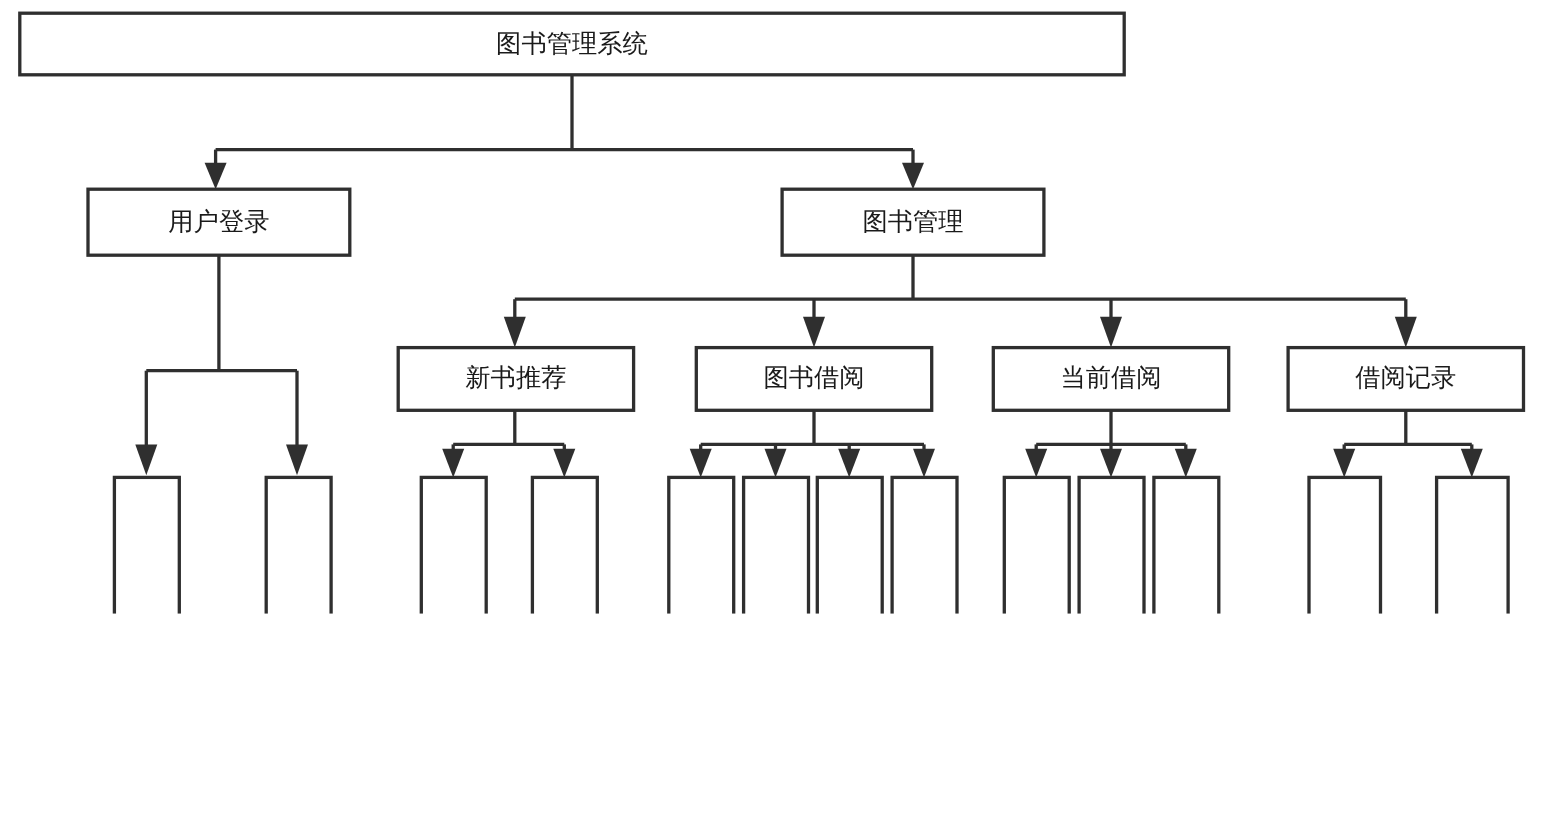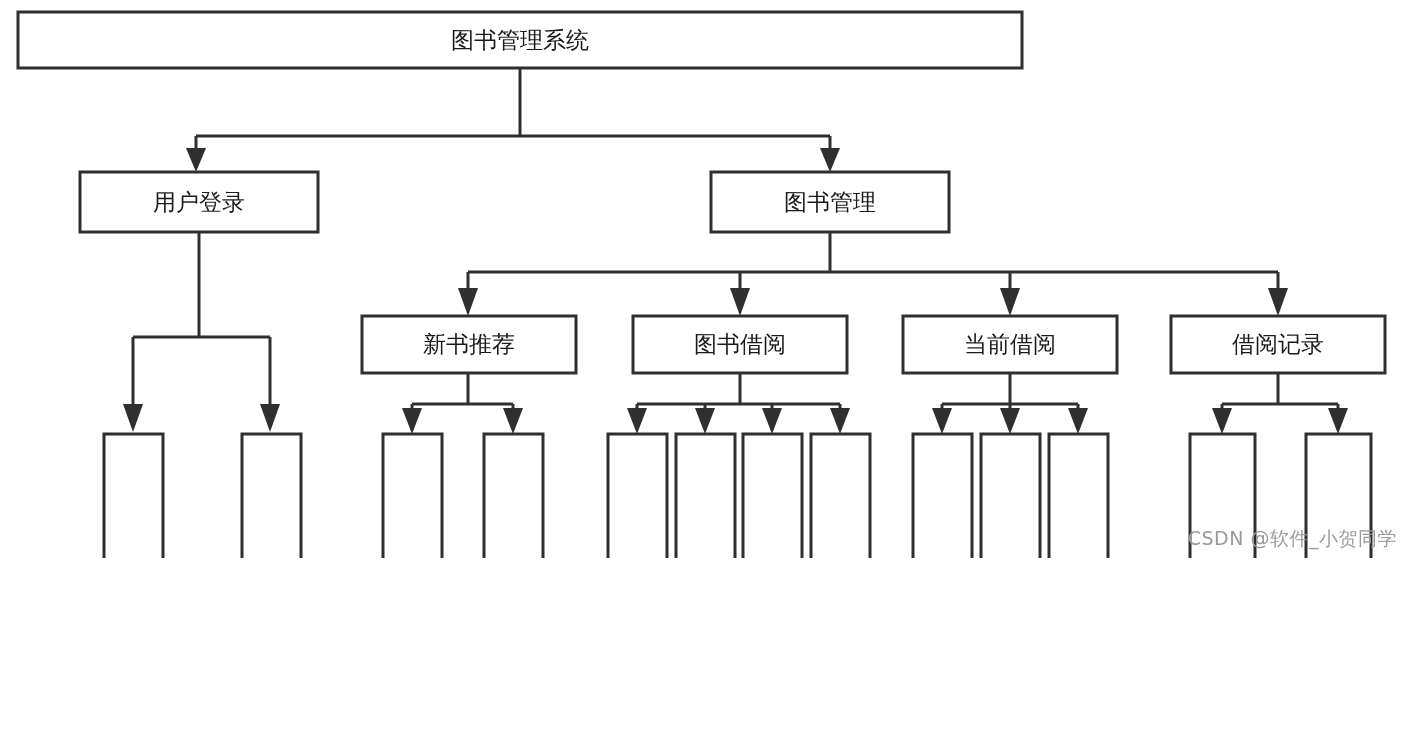--- a/index.html
+++ b/index.html
@@ -244,15 +244,14 @@
     <span class="leaf-label">确认归还（管理员）</span>
   </div>
 
   <div class="leaf-label-wrap" style="left:1190px; top:434px; width:65px; height:301px;">
     <span class="leaf-label">新增借阅记录</span>
   </div>
   <div class="leaf-label-wrap" style="left:1306px; top:434px; width:65px; height:301px;">
     <span class="leaf-label">查询借阅记录</span>
   </div>
 
-  <div class="watermark">CSDN @软件_小贺同学</div>
 
 </div>
 
 </body></html>

